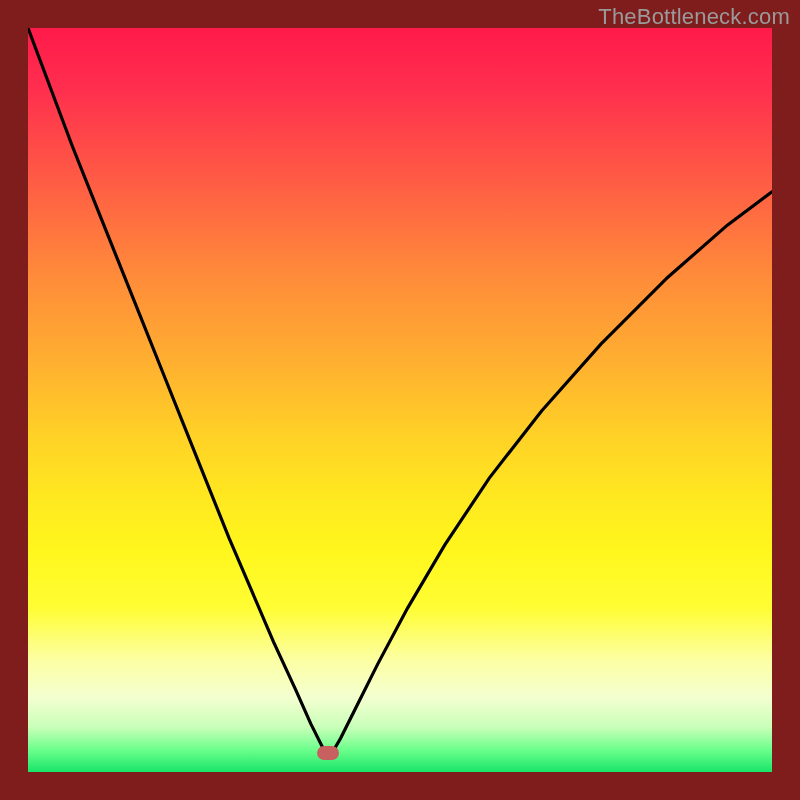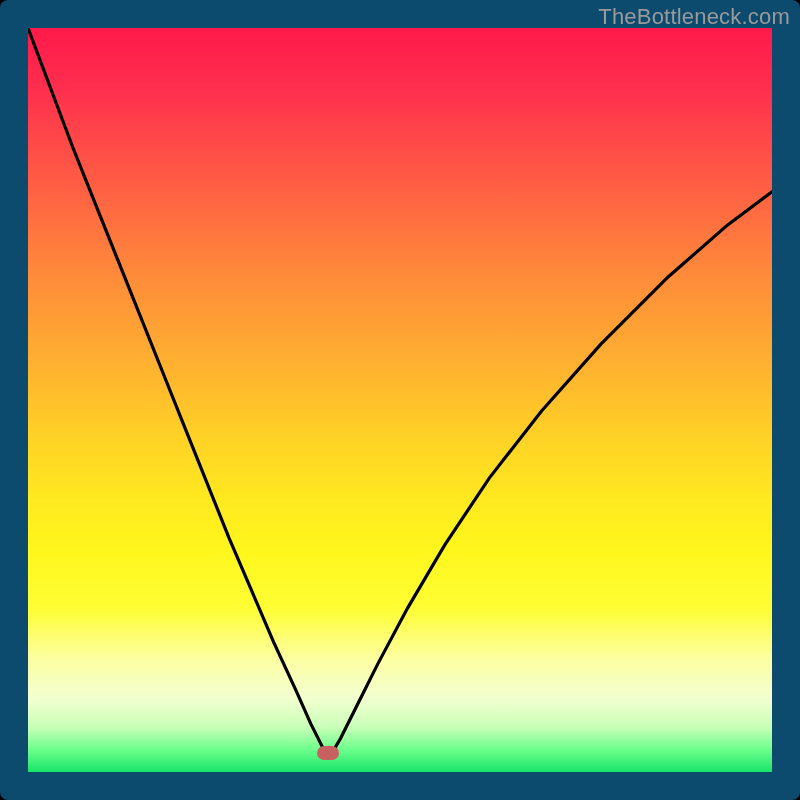--- a/index.html
+++ b/index.html
@@ -10,22 +10,21 @@
     overflow: hidden;
     background: #000;
     font-family: Arial, Helvetica, sans-serif;
   }
   .frame {
     position: absolute;
     left: 0;
     top: 0;
     width: 800px;
     height: 800px;
-    background: #0c4a6e;
-    border-radius: 8px;
+    background: #7f1d1d;
   }
   .plot-area {
     position: absolute;
     left: 28px;
     top: 28px;
     width: 744px;
     height: 744px;
     overflow: hidden;
   }
   .gradient {

